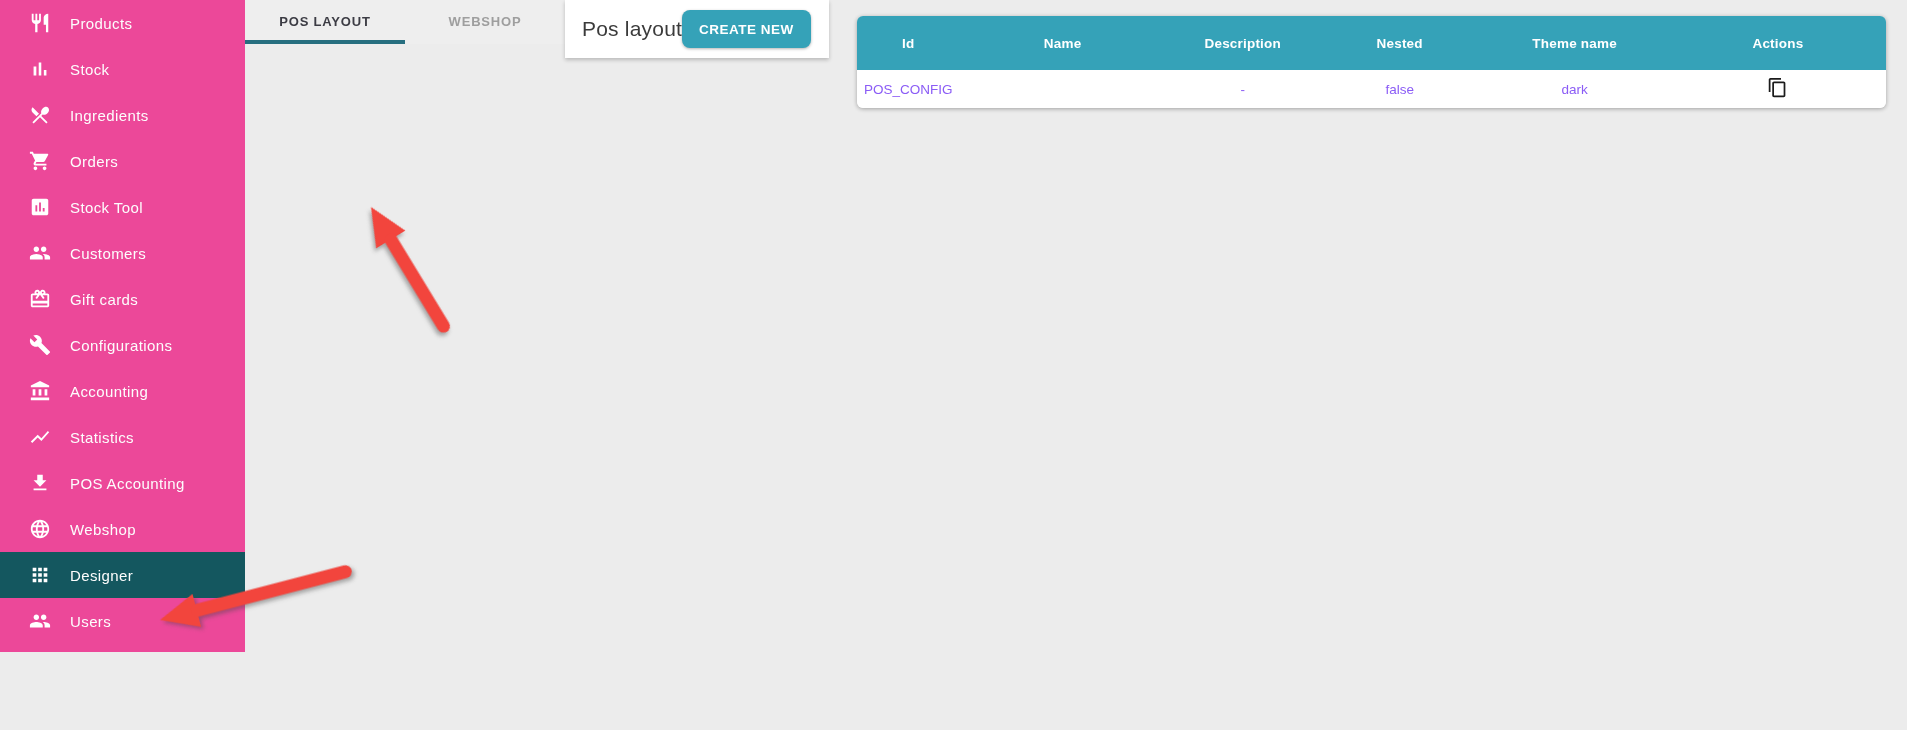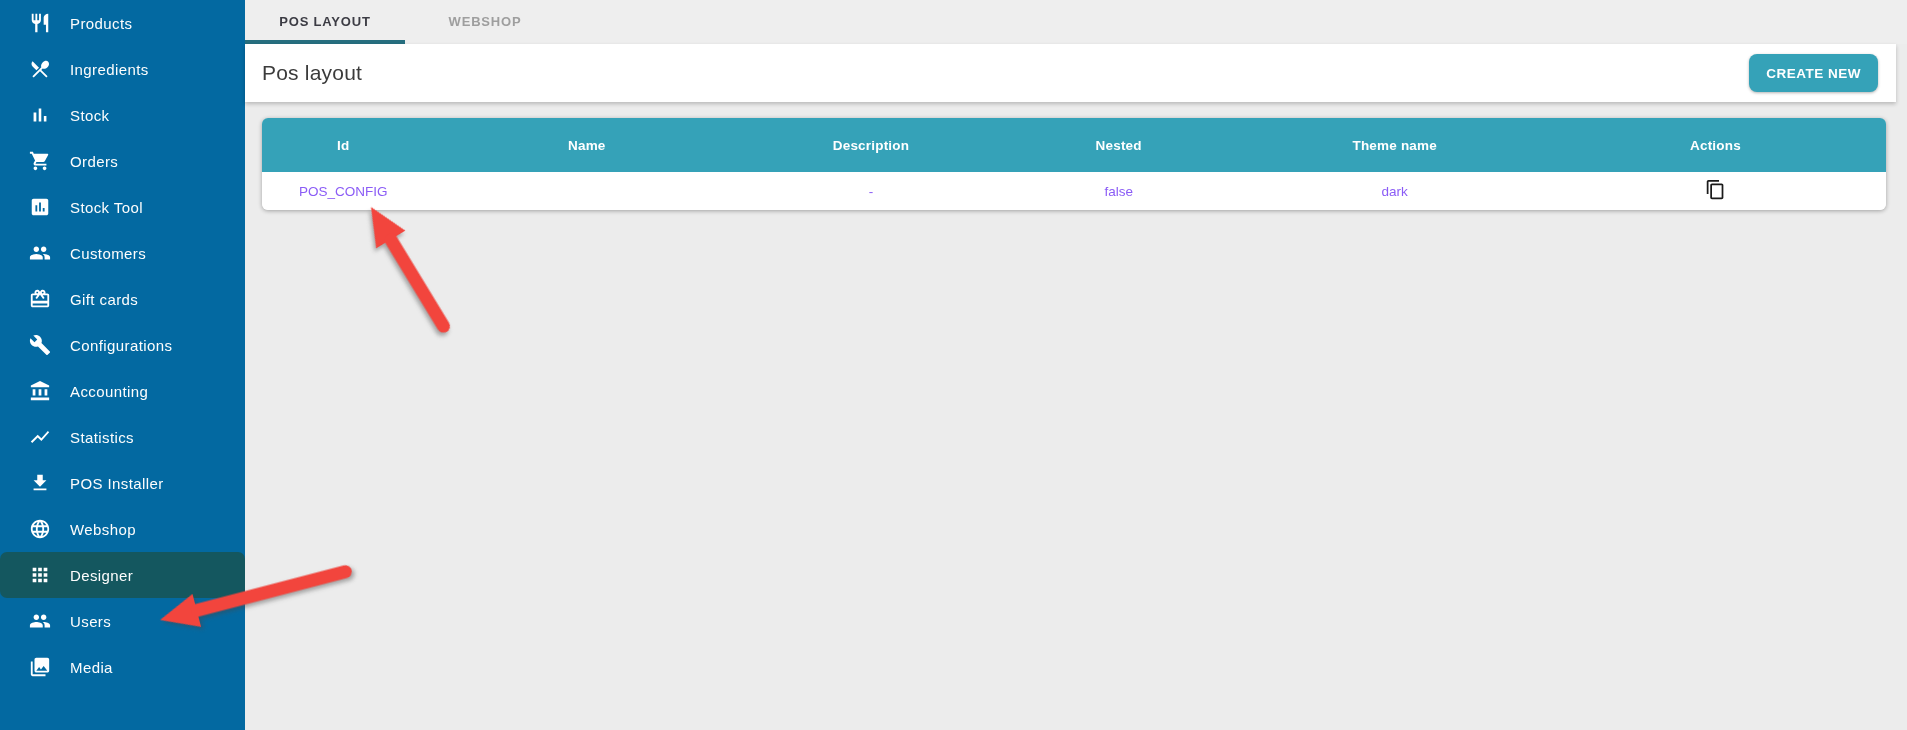--- a/index.html
+++ b/index.html
@@ -6,35 +6,35 @@
   html, body { width: 1907px; height: 730px; overflow: hidden; }
   body {
     font-family: "Liberation Sans", sans-serif;
     display: flex;
     background: #ececec;
     position: relative;
   }
 
   
   .sidebar {
-    width: 245px; min-width: 245px; height: 730px;
-    background: #0369a1; color: #ffffff;
+    width: 245px; min-width: 245px; height: 652px;
+    background: #ec4899; color: #ffffff;
     overflow: hidden;
   }
   .side-item {
     height: 46px; display: flex; align-items: center;
     padding-left: 29px; cursor: pointer;
   }
-  .side-item.active { background: #14575f; border-radius: 7px; }
+  .side-item.active { background: #14575f; }
   .side-item .icn { width: 22px; height: 22px; margin-right: 19px; flex: none; }
   .side-item .icn svg { width: 22px; height: 22px; fill: #ffffff; display: block; }
   .side-item .lbl { font-size: 15px; letter-spacing: .4px; font-weight: 400; color: #fdfdfd; }
 
   
-  .main { flex: 1; display: flex; flex-direction: column; }
+  .main { flex: 1; display: flex; flex-direction: row; }
 
   .tabbar { height: 44px; background: #eeeeee; display: flex; flex: none; }
   .tab {
     width: 160px; display: flex; align-items: center; justify-content: center;
     font-size: 13px; font-weight: 600; letter-spacing: .8px;
     color: #9e9e9e; cursor: pointer; border-bottom: 4px solid transparent;
     padding-top: 3px;
   }
   .tab.active { color: #3c3c44; border-bottom-color: #266e7f; }
 
@@ -85,36 +85,36 @@
     <span class="icn">
         <svg viewBox="0 0 24 24">
           <path d="M11 9H9V2H7v7H5V2H3v7c0 2.12 1.66 3.84 3.75 3.97V22h2.5v-9.03C11.34 12.84 13 11.12 13 9V2h-2v7zm5-3v8h2.5v8H21V2c-2.76 0-5 2.24-5 4z"></path>
         </svg>
       </span>
     <span class="lbl">Products</span>
   </div>
   <div class="side-item">
     <span class="icn">
         <svg viewBox="0 0 24 24">
+          <path d="M5 9.2h3V19H5V9.2zM10.6 5h2.8v14h-2.8V5zm5.6 8H19v6h-2.8v-6z"></path>
+        </svg>
+      </span>
+    <span class="lbl">Stock</span>
+  </div>
+  <div class="side-item">
+    <span class="icn">
+        <svg viewBox="0 0 24 24">
           <path d="M8.1 13.34l2.83-2.83L3.91 3.5c-1.56 1.56-1.56 4.09 0 5.66l4.19 4.18zm6.78-1.81c1.53.71 3.68.21 5.27-1.38 1.91-1.91 2.28-4.65.81-6.12-1.46-1.46-4.2-1.1-6.12.81-1.59 1.59-2.09 3.74-1.38 5.27L3.7 19.87l1.41 1.41L12 14.41l6.88 6.88 1.41-1.41L13.41 13l1.47-1.47z"></path>
         </svg>
       </span>
     <span class="lbl">Ingredients</span>
   </div>
   <div class="side-item">
     <span class="icn">
         <svg viewBox="0 0 24 24">
-          <path d="M5 9.2h3V19H5V9.2zM10.6 5h2.8v14h-2.8V5zm5.6 8H19v6h-2.8v-6z"></path>
-        </svg>
-      </span>
-    <span class="lbl">Stock</span>
-  </div>
-  <div class="side-item">
-    <span class="icn">
-        <svg viewBox="0 0 24 24">
           <path d="M7 18c-1.1 0-1.99.9-1.99 2S5.9 22 7 22s2-.9 2-2-.9-2-2-2zM1 2v2h2l3.6 7.59-1.35 2.45c-.16.28-.25.61-.25.96 0 1.1.9 2 2 2h12v-2H7.42c-.14 0-.25-.11-.25-.25l.03-.12.9-1.63h7.45c.75 0 1.41-.41 1.75-1.03l3.58-6.49c.08-.14.12-.31.12-.48 0-.55-.45-1-1-1H5.21l-.94-2H1zm16 16c-1.1 0-1.99.9-1.99 2s.89 2 1.99 2 2-.9 2-2-.9-2-2-2z"></path>
         </svg>
       </span>
     <span class="lbl">Orders</span>
   </div>
   <div class="side-item">
     <span class="icn">
         <svg viewBox="0 0 24 24">
           <path d="M19 3H5c-1.1 0-2 .9-2 2v14c0 1.1.9 2 2 2h14c1.1 0 2-.9 2-2V5c0-1.1-.9-2-2-2zM9 17H7v-7h2v7zm4 0h-2V7h2v10zm4 0h-2v-4h2v4z"></path>
         </svg>
@@ -160,21 +160,21 @@
         </svg>
       </span>
     <span class="lbl">Statistics</span>
   </div>
   <div class="side-item">
     <span class="icn">
         <svg viewBox="0 0 24 24">
           <path d="M19 9h-4V3H9v6H5l7 7 7-7zM5 18v2h14v-2H5z"></path>
         </svg>
       </span>
-    <span class="lbl">POS Installer</span>
+    <span class="lbl">POS Accounting</span>
   </div>
   <div class="side-item">
     <span class="icn">
         <svg viewBox="0 0 24 24">
           <path d="M11.99 2C6.47 2 2 6.48 2 12s4.47 10 9.99 10C17.52 22 22 17.52 22 12S17.52 2 11.99 2zm6.93 6h-2.95c-.32-1.25-.78-2.45-1.38-3.56 1.84.63 3.37 1.91 4.33 3.56zM12 4.04c.83 1.2 1.48 2.53 1.91 3.96h-3.82c.43-1.43 1.08-2.76 1.91-3.96zM4.26 14C4.1 13.36 4 12.69 4 12s.1-1.36.26-2h3.38c-.08.66-.14 1.32-.14 2 0 .68.06 1.34.14 2H4.26zm.82 2h2.95c.32 1.25.78 2.45 1.38 3.56-1.84-.63-3.37-1.9-4.33-3.56zm2.95-8H5.08c.96-1.66 2.49-2.93 4.33-3.56C8.81 5.55 8.35 6.75 8.03 8zM12 19.96c-.83-1.2-1.48-2.53-1.91-3.96h3.82c-.43 1.43-1.08 2.76-1.91 3.96zM14.34 14H9.66c-.09-.66-.16-1.32-.16-2 0-.68.07-1.35.16-2h4.68c.09.65.16 1.32.16 2 0 .68-.07 1.34-.16 2zm.25 5.56c.6-1.11 1.06-2.31 1.38-3.56h2.95c-.96 1.65-2.49 2.93-4.33 3.56zM16.36 14c.08-.66.14-1.32.14-2 0-.68-.06-1.34-.14-2h3.38c.16.64.26 1.31.26 2s-.1 1.36-.26 2h-3.38z"></path>
         </svg>
       </span>
     <span class="lbl">Webshop</span>
   </div>
   <div class="side-item active">

